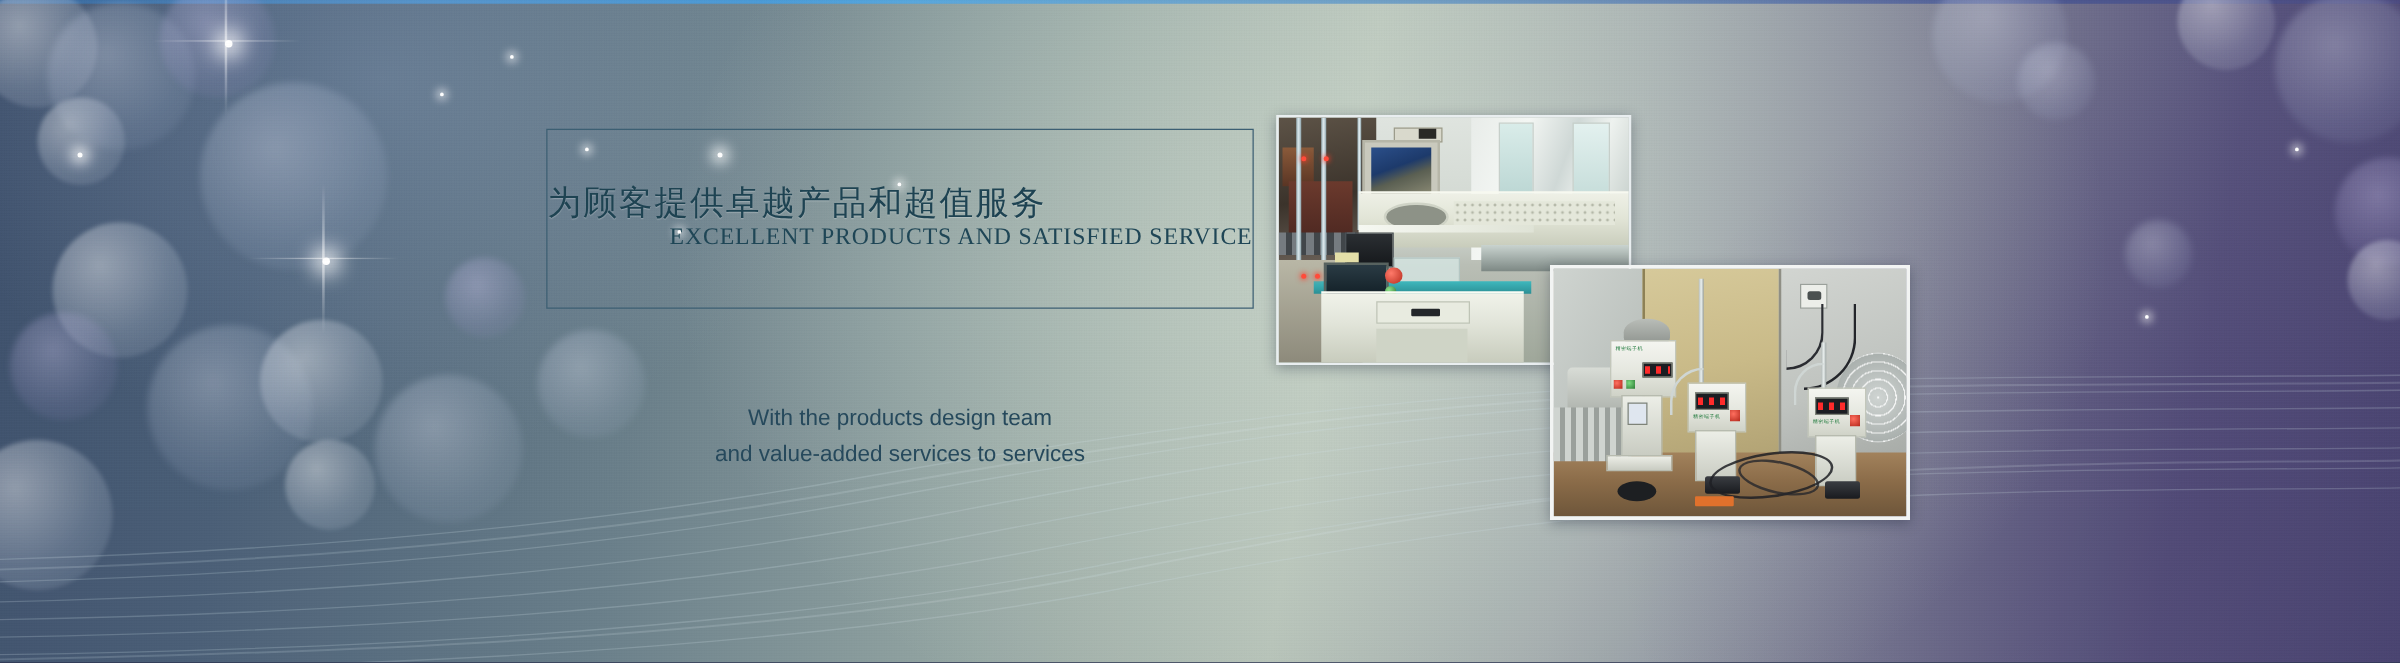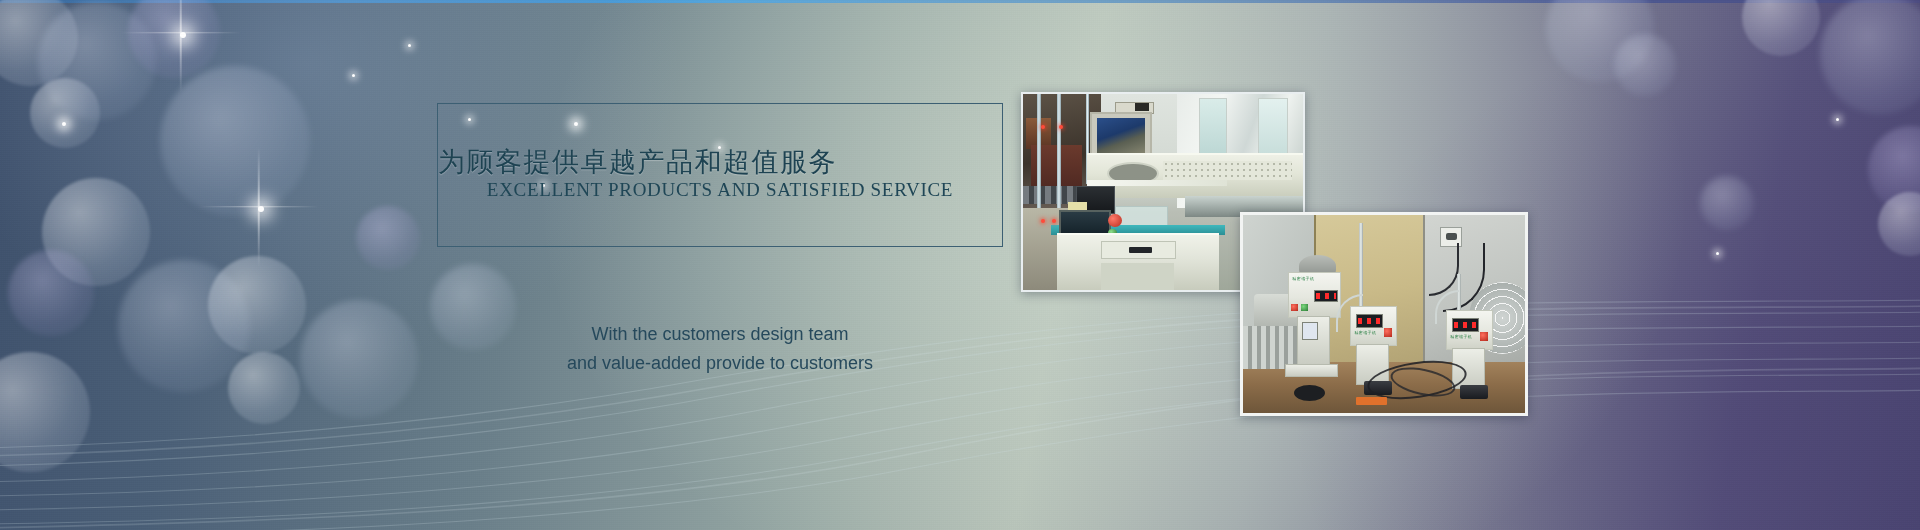--- a/index.html
+++ b/index.html
@@ -126,21 +126,21 @@
     color: #1e4352;
     font-family: "Liberation Sans", sans-serif;
     text-shadow: 0 1px 1px rgba(255,255,255,.28);
     white-space: nowrap;
     margin-top: 12px;
   }
   .headline-sub {
     position: absolute;
     left: 0; top: 75px;
     width: 100%;
-    text-align: center;
+    text-align: right;
     font-family: "Liberation Serif", serif;
     font-size: 19px;
     letter-spacing: .7px;
     color: #1f4656;
     white-space: nowrap;
   }
 
   .slogan {
     position: absolute;
     left: 437px; top: 276px;
@@ -380,22 +380,22 @@
 
   <div class="content">
 
     <div class="headline-box">
       <div class="headline-title">为顾客提供卓越产品和超值服务</div>
       <div class="headline-sub">EXCELLENT PRODUCTS AND SATISFIED SERVICE</div>
     </div>
 
 
     <div class="paragraph">
-      <div>With the customers design team</div>
-      <div>and value-added provide to customers</div>
+      <div>With the products design team</div>
+      <div>and value-added services to services</div>
     </div>
 
     <div class="photo photo-1">
       <div class="scene s1-bg">
         <div class="s1-wall-right"></div>
         <div class="s1-window-a"></div>
         <div class="s1-window-b"></div>
         <div class="s1-room-left"></div>
         <div class="s1-cab2"></div>
         <div class="s1-cab"></div>

